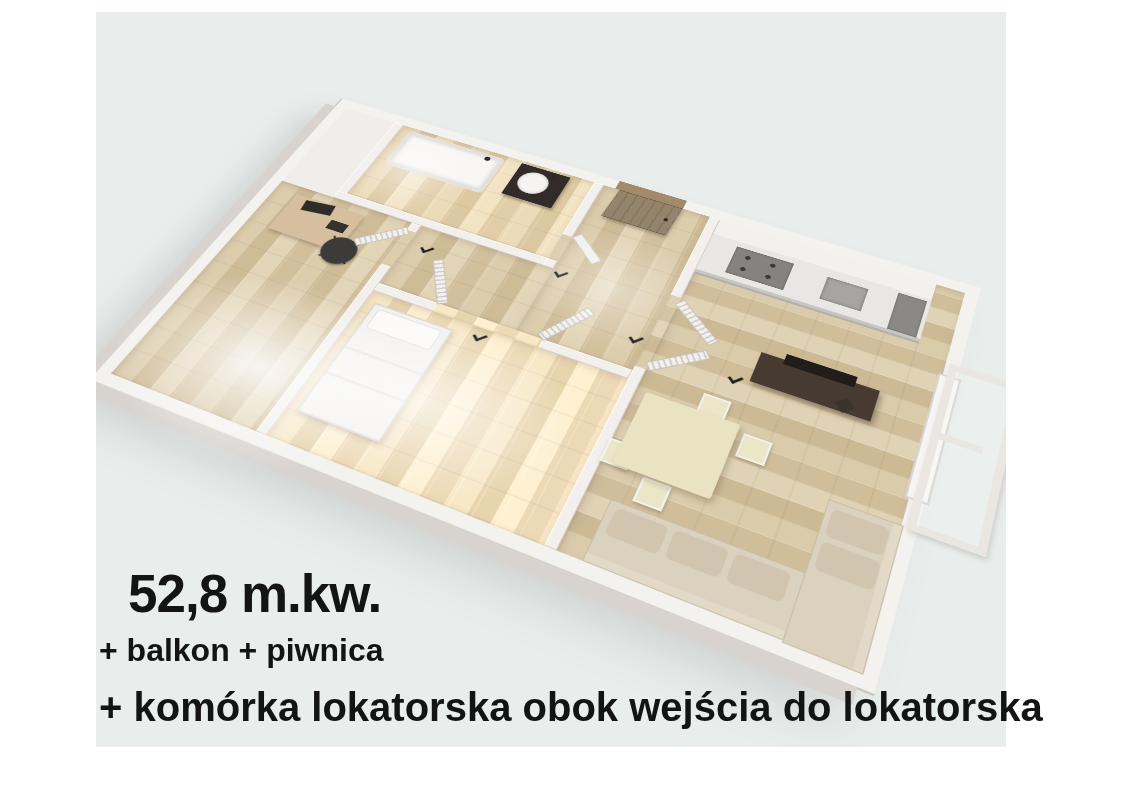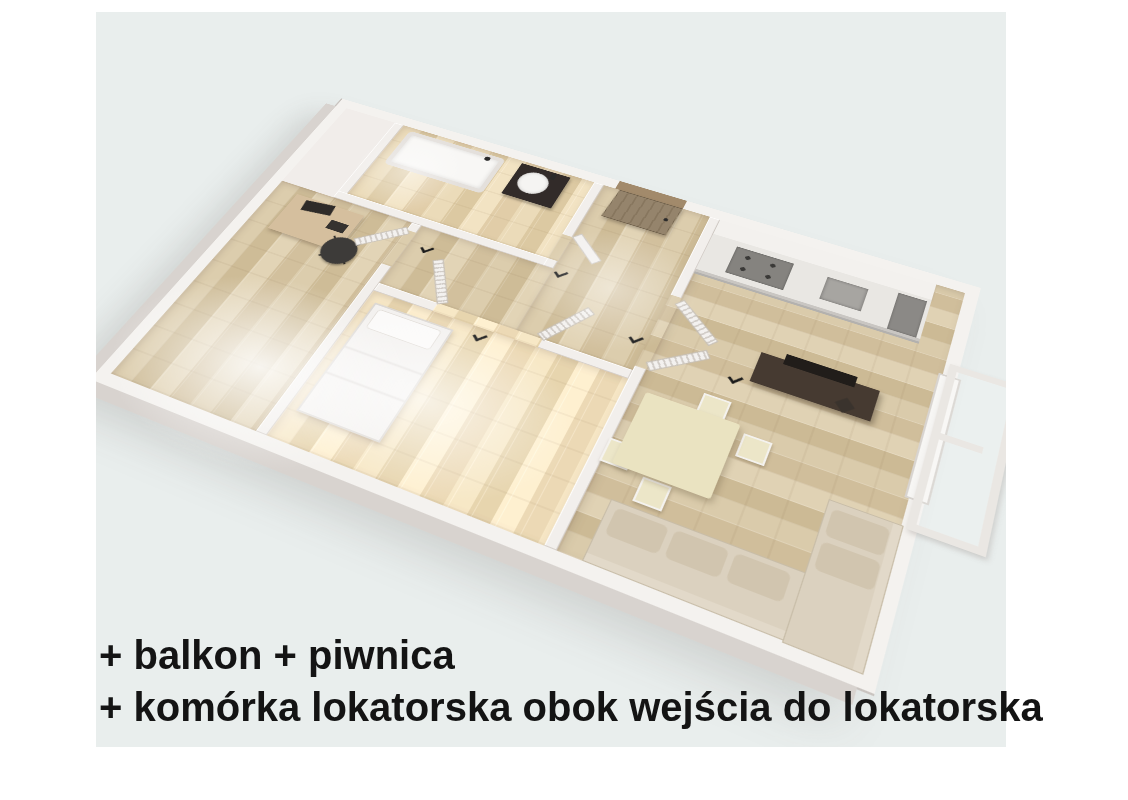--- a/index.html
+++ b/index.html
@@ -26,21 +26,21 @@
   .wall{background:#f2efec;box-shadow:inset -1px -1px 0 rgba(180,170,165,.45), inset 1px 1px 0 rgba(255,255,255,.8);}
   .floor{box-shadow:inset 3px 3px 8px rgba(120,100,90,.22);}
   .glare{pointer-events:none;background:radial-gradient(closest-side, rgba(255,255,255,.85), rgba(255,255,255,0));}
   .door-leaf{background:repeating-linear-gradient(180deg,#f3f1ef 0 4px,#d1ccc7 4px 6px);border:1px solid #c5c0bb;}
   .door-leaf-h{background:repeating-linear-gradient(90deg,#f3f1ef 0 4px,#d1ccc7 4px 6px);border:1px solid #c5c0bb;}
   .door-plain{background:#f3f1ef;border:1px solid #c9c4bf;}
   .mark{width:10px;height:6px;border-left:3px solid #1b1b1b;border-bottom:3px solid #1b1b1b;transform:rotate(-50deg);}
   
   .caption{position:absolute;color:#141414;z-index:5;white-space:nowrap;line-height:1.05;}
   .cap-1{left:128px;top:566px;font-size:53px;font-weight:800;letter-spacing:-1px;}
-  .cap-2{left:99px;top:634px;font-size:40px;font-weight:700;}
+  .cap-2{left:99px;top:634px;font-size:32px;font-weight:700;}
   .cap-3{left:99px;top:686px;font-size:40px;font-weight:700;}
 </style>
 </head>
 <body>
 
 <div class="page">
   <div class="photo">
     <div class="plan">
 
       <div class="abs floor wood-v wood-light" style="left:80px;top:0;width:250px;height:132px;"></div>
@@ -124,15 +124,16 @@
       <div class="abs" style="left:756px;top:102px;width:54px;height:188px;border:8px solid #eae7e3;background:rgba(255,255,255,.12);box-shadow:2px 3px 5px rgba(140,130,125,.3);"></div>
       <div class="abs" style="left:764px;top:190px;width:40px;height:8px;background:#eae7e3;"></div>
 
       <div class="abs glare" style="left:-30px;top:270px;width:320px;height:230px;"></div>
       <div class="abs glare" style="left:150px;top:250px;width:300px;height:210px;opacity:.8;"></div>
       <div class="abs glare" style="left:320px;top:60px;width:180px;height:170px;opacity:.5;"></div>
       <div class="abs glare" style="left:60px;top:0;width:130px;height:140px;opacity:.55;"></div>
     </div>
   </div>
 
+  <div class="caption cap-1">52,8 m.kw.</div>
   <div class="caption cap-2">+ balkon + piwnica</div>
   <div class="caption cap-3">+ komórka lokatorska obok wejścia do lokatorska</div>
 </div>
 
 </body></html>

